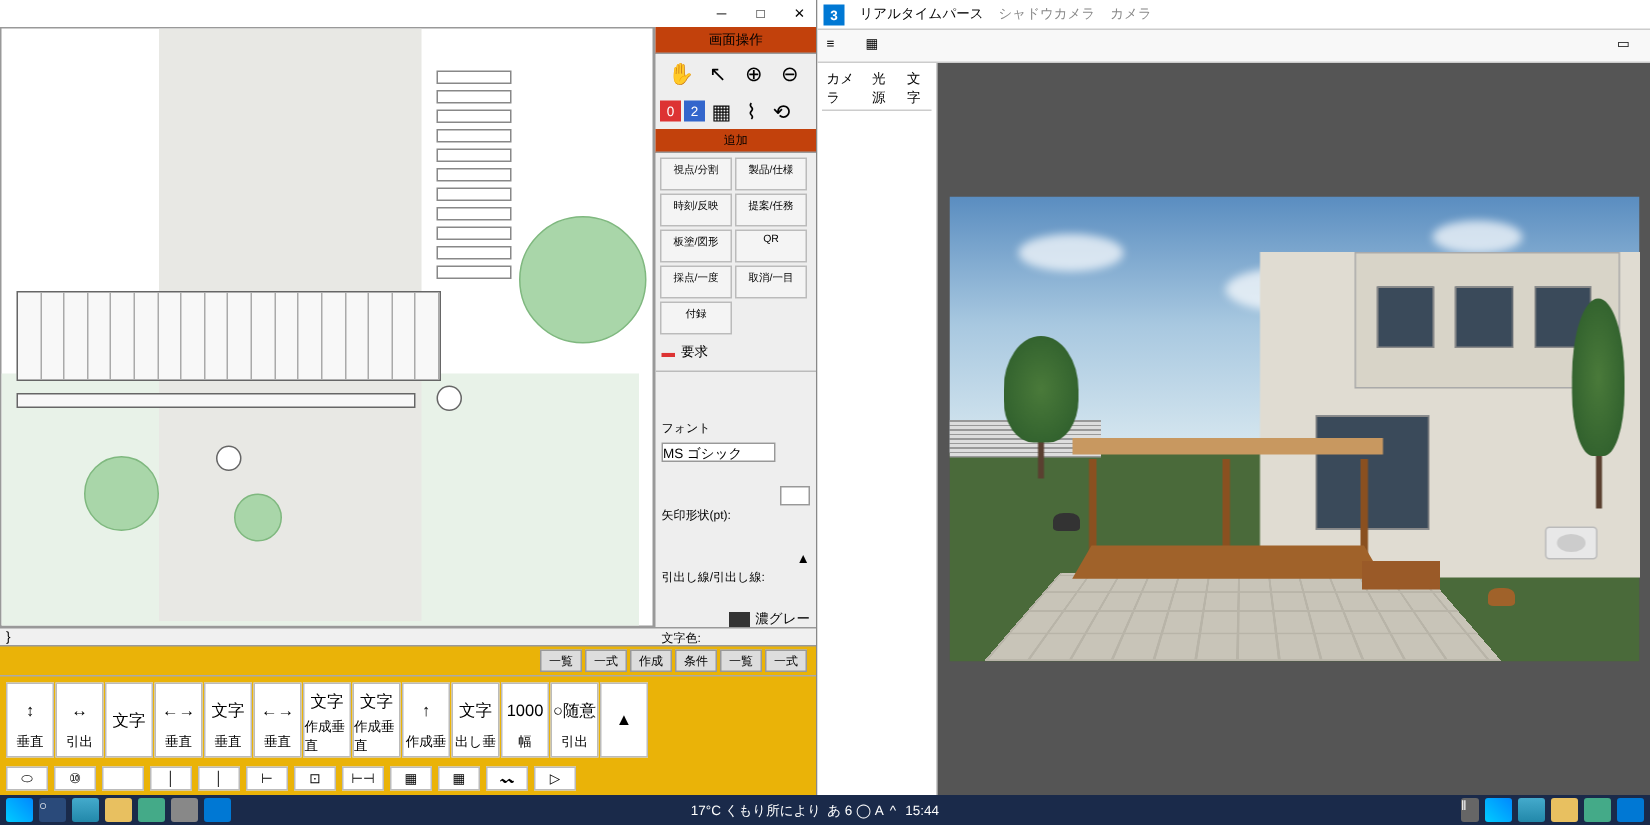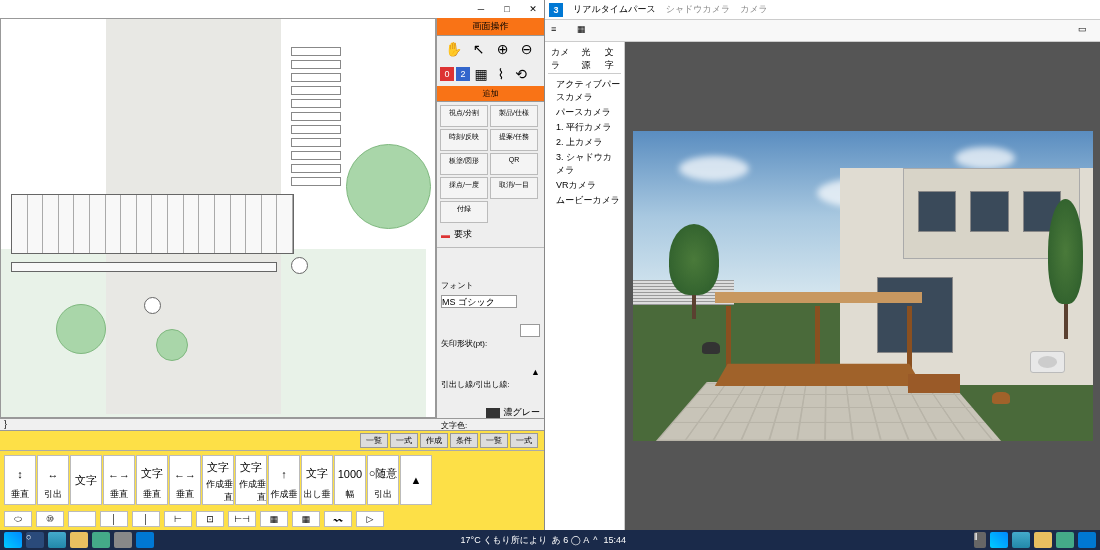--- a/index.html
+++ b/index.html
@@ -20,38 +20,38 @@
 .circle { border-radius: 50%; background: #a9d6a9; border: 1px solid #7fb87f; }
 .circle.open { background: #fff; border: 1px solid #666; }
 .rect-build { position: absolute; left: 10px; top: 175px; width: 283px; height: 60px; border: 1px solid #666; background: #f8f8f8; display: flex; }
 .stair-col { flex: 1; border-right: 1px solid #aaa; }
 .roof-rect { position: absolute; left: 105px; top: 0; width: 175px; height: 395px; background: #e8e8e4; }
 .ground-rect { position: absolute; left: 0; top: 230px; width: 425px; height: 170px; background: #e8f2e8; }
 .small-rects { position: absolute; left: 290px; top: 28px; }
 .small-rect { width: 50px; height: 9px; background: #fff; border: 1px solid #888; margin-bottom: 4px; }
 
 .side-panel { width: 108px; background: #eee; display: flex; flex-direction: column; border-left: 1px solid #999; }
-.panel-header { background: #f97316; text-align: center; padding: 2px; border-bottom: 1px solid #999; }
+.panel-header { background: #c2410c; text-align: center; padding: 2px; border-bottom: 1px solid #999; }
 .tool-row { display: flex; justify-content: center; gap: 6px; padding: 4px; }
 .tool-icon { width: 18px; height: 18px; display: flex; align-items: center; justify-content: center; font-size: 14px; }
 .color-row { display: flex; padding: 3px; gap: 2px; align-items: center; }
 .color-box { width: 14px; height: 14px; color: #fff; text-align: center; line-height: 14px; }
 .cb-red { background: #d33; }
 .cb-blue { background: #36c; }
 .tab-row { display: flex; border-top: 1px solid #999; border-bottom: 1px solid #999; }
 .tab-btn { flex: 1; padding: 2px; text-align: center; background: #e0e0e0; border-right: 1px solid #999; }
 .tab-btn.active { background: #fff; }
 .grid-btns { display: flex; flex-wrap: wrap; padding: 3px; gap: 2px; }
 .grid-btn { width: 48px; height: 22px; background: #f4f4f4; border: 1px solid #bbb; font-size: 7px; text-align: center; padding-top: 2px; }
 .prop-row { display: flex; align-items: center; padding: 2px 4px; gap: 4px; }
 .prop-label { flex: 1; font-size: 8px; margin-top: 26px; }
 .prop-input { width: 40px; height: 13px; border: 1px solid #999; background: #fff; }
 .black-sw { width: 14px; height: 10px; background: #333; }
 
-.bottom-panel { height: 100px; background: #fde047; border-top: 1px solid #999; text-align: right; }
+.bottom-panel { height: 100px; background: #eab308; border-top: 1px solid #999; }
 .bottom-tabs { display: flex; justify-content: flex-end; gap: 2px; padding: 2px 6px; border-bottom: 1px solid #aaa; }
 .bottom-tab { padding: 1px 5px; background: #ddd; border: 1px solid #999; font-size: 8px; }
 .dim-toolbar { display: flex; padding: 4px; gap: 1px; flex-wrap: wrap; }
 .dim-btn { width: 32px; height: 50px; background: #fff; border: 1px solid #bbb; display: flex; flex-direction: column; align-items: center; justify-content: center; font-size: 7px; }
 .dim-icon { height: 28px; display: flex; align-items: center; justify-content: center; font-size: 11px; }
 .shape-row { display: flex; padding: 2px 4px; gap: 4px; }
 .shape-btn { width: 28px; height: 16px; border: 1px solid #bbb; background: #fff; display: flex; align-items: center; justify-content: center; }
 
 
 .right-titlebar { height: 20px; background: #fff; display: flex; align-items: center; padding: 0 4px; gap: 10px; border-bottom: 1px solid #ccc; }
@@ -305,29 +305,20 @@
       <div style="flex:1"></div>
       <span class="tb-icon">▭</span>
     </div>
     <div class="right-body">
       <div class="tree-panel">
         <div class="tree-tabs">
           <span class="tree-tab">カメラ</span>
           <span class="tree-tab">光源</span>
           <span class="tree-tab">文字</span>
         </div>
-        <div id="tree-items">
-            <div class="tree-item">アクティブパースカメラ</div>
-            <div class="tree-item">パースカメラ</div>
-            <div class="tree-item">1. 平行カメラ</div>
-            <div class="tree-item">2. 上カメラ</div>
-            <div class="tree-item">3. シャドウカメラ</div>
-            <div class="tree-item">VRカメラ</div>
-            <div class="tree-item">ムービーカメラ</div>
-          </div>
       </div>
       <div class="render-area">
         <div class="render-view">
           <div class="sky"></div>
           <div class="cloud" style="left:10%;top:8%;width:70px;height:25px"></div>
           <div class="cloud" style="left:40%;top:15%;width:90px;height:30px"></div>
           <div class="cloud" style="left:70%;top:5%;width:60px;height:22px"></div>
           <div class="ground-grass"></div>
           <div class="fence"></div>
           <div class="paving"></div>

